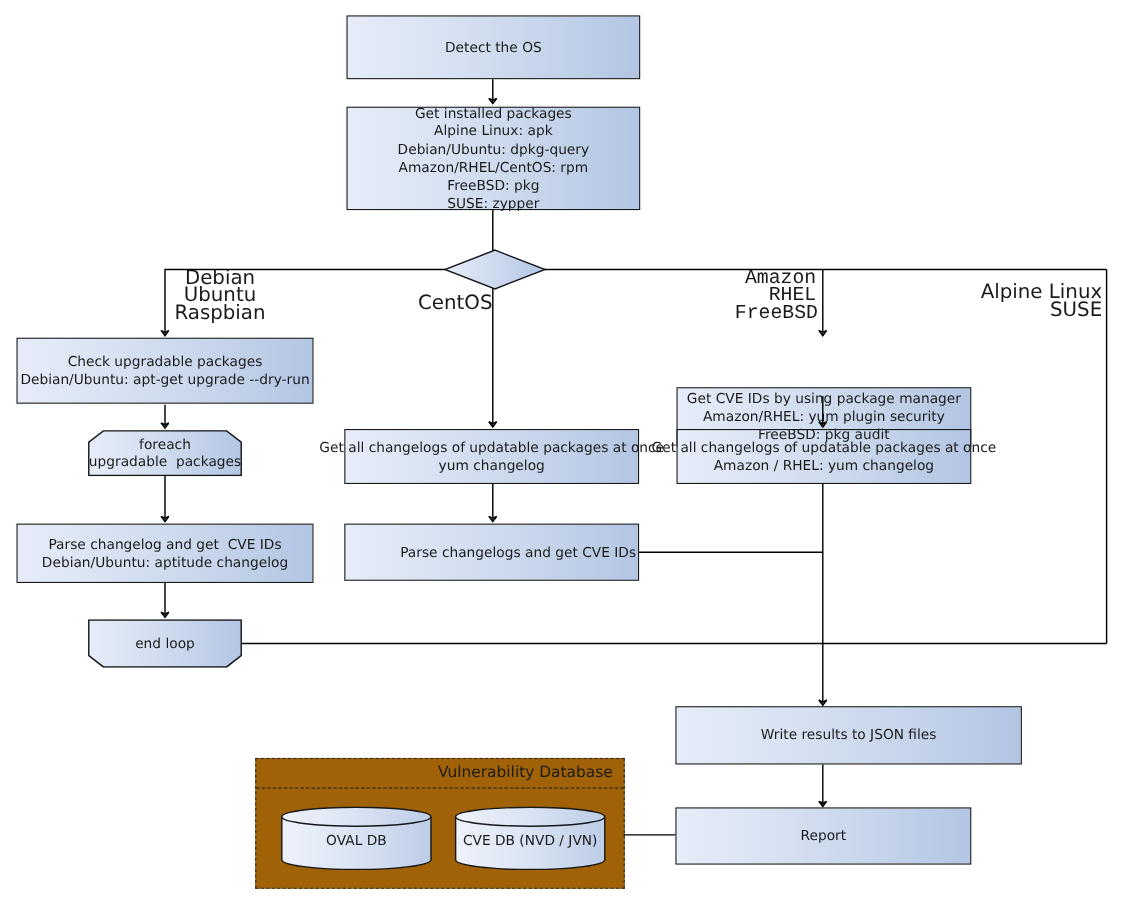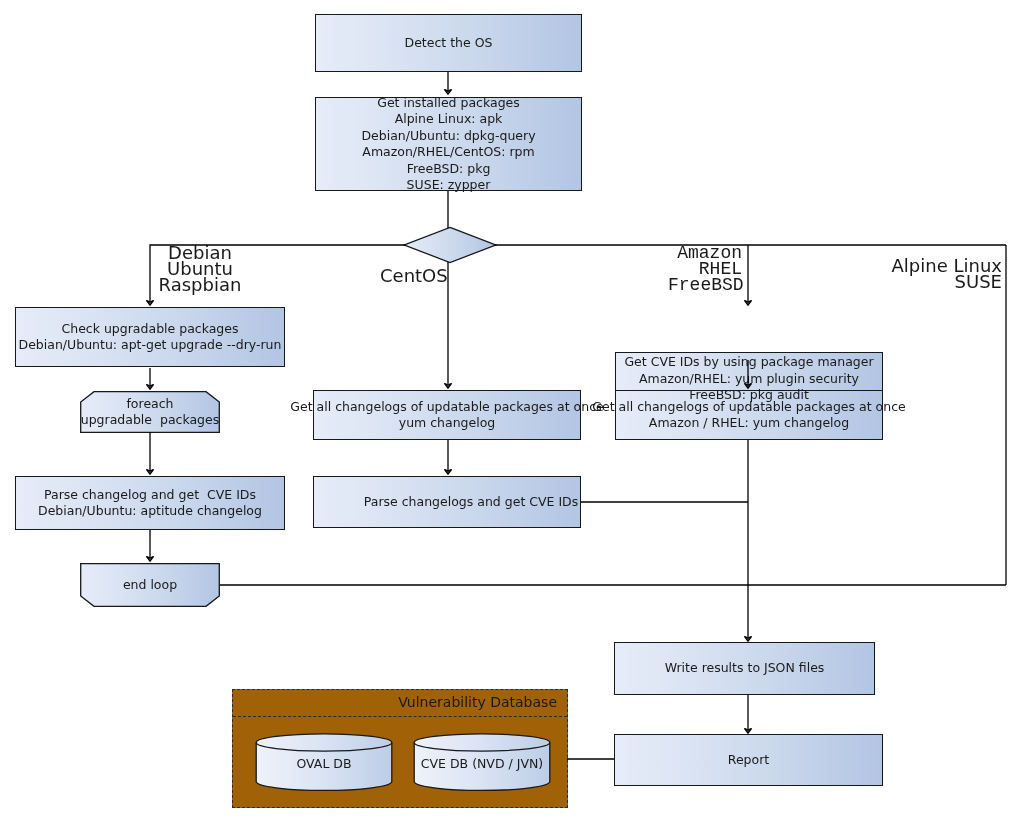--- a/index.html
+++ b/index.html
@@ -258,21 +258,21 @@
     <span class="txt">Get CVE IDs by using package manager
 Amazon/RHEL: yum plugin security
 FreeBSD: pkg audit</span>
   </div>
 
   <div class="node overflow" style="left:615px;top:390px;width:268px;height:50px;">
     <span class="txt">Get all changelogs of updatable packages at once
 Amazon / RHEL: yum changelog</span>
   </div>
 
-  <div class="node" style="left:614px;top:642px;width:261px;height:53px;">
+  <div class="node" style="left:614px;top:642px;width:315px;height:53px;">
     <span class="txt">Write results to JSON files</span>
   </div>
 
   <div class="node" style="left:614px;top:734px;width:269px;height:52px;">
     <span class="txt">Report</span>
   </div>
 
   <div class="group" style="left:232px;top:689px;width:336px;height:119px;">
     <div class="group-sep"></div>
     <div class="group-title">Vulnerability Database</div>

